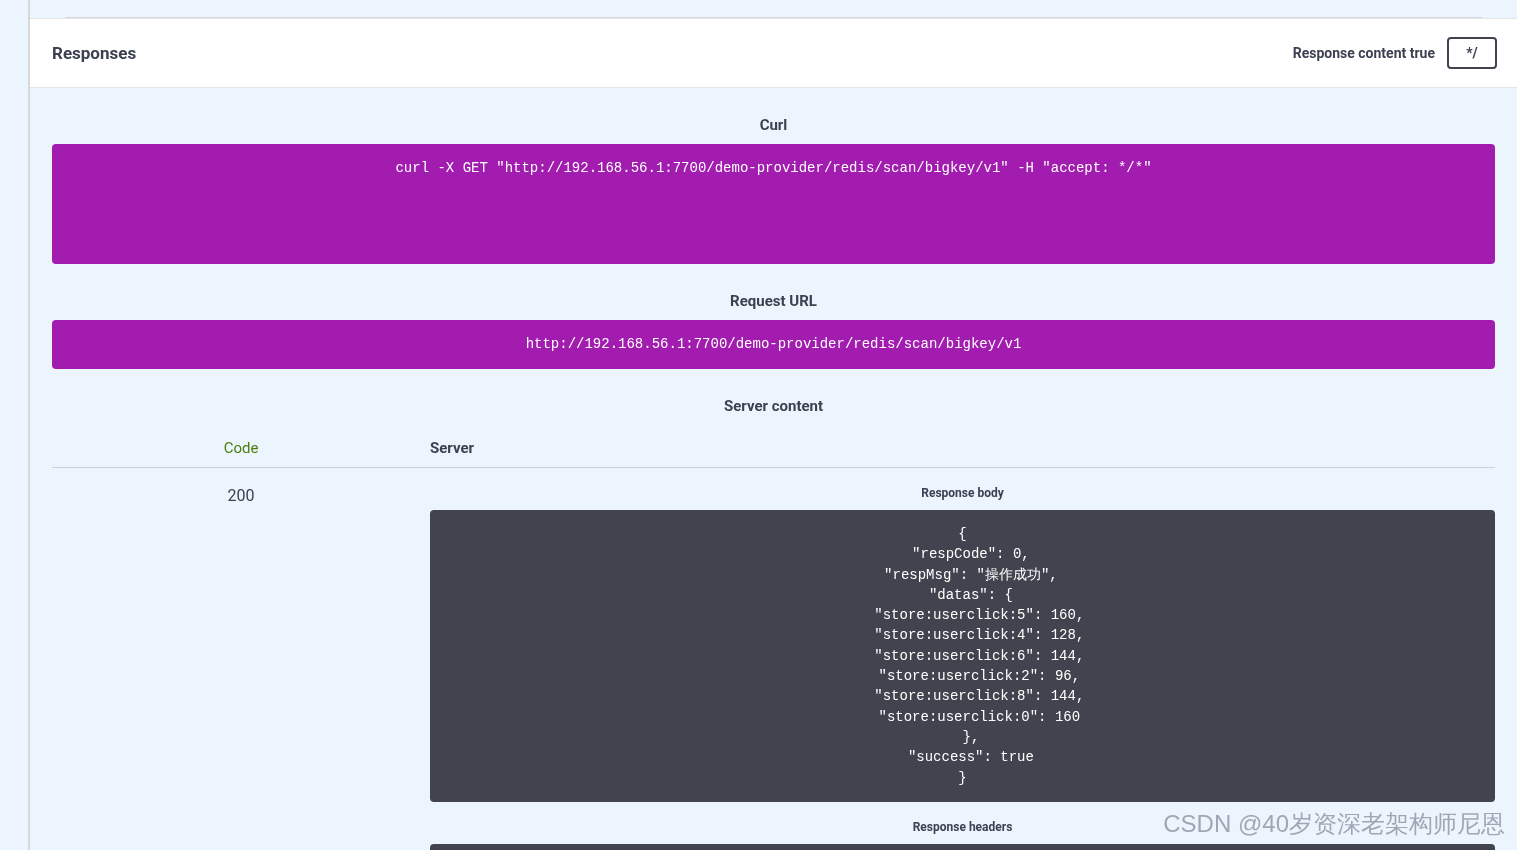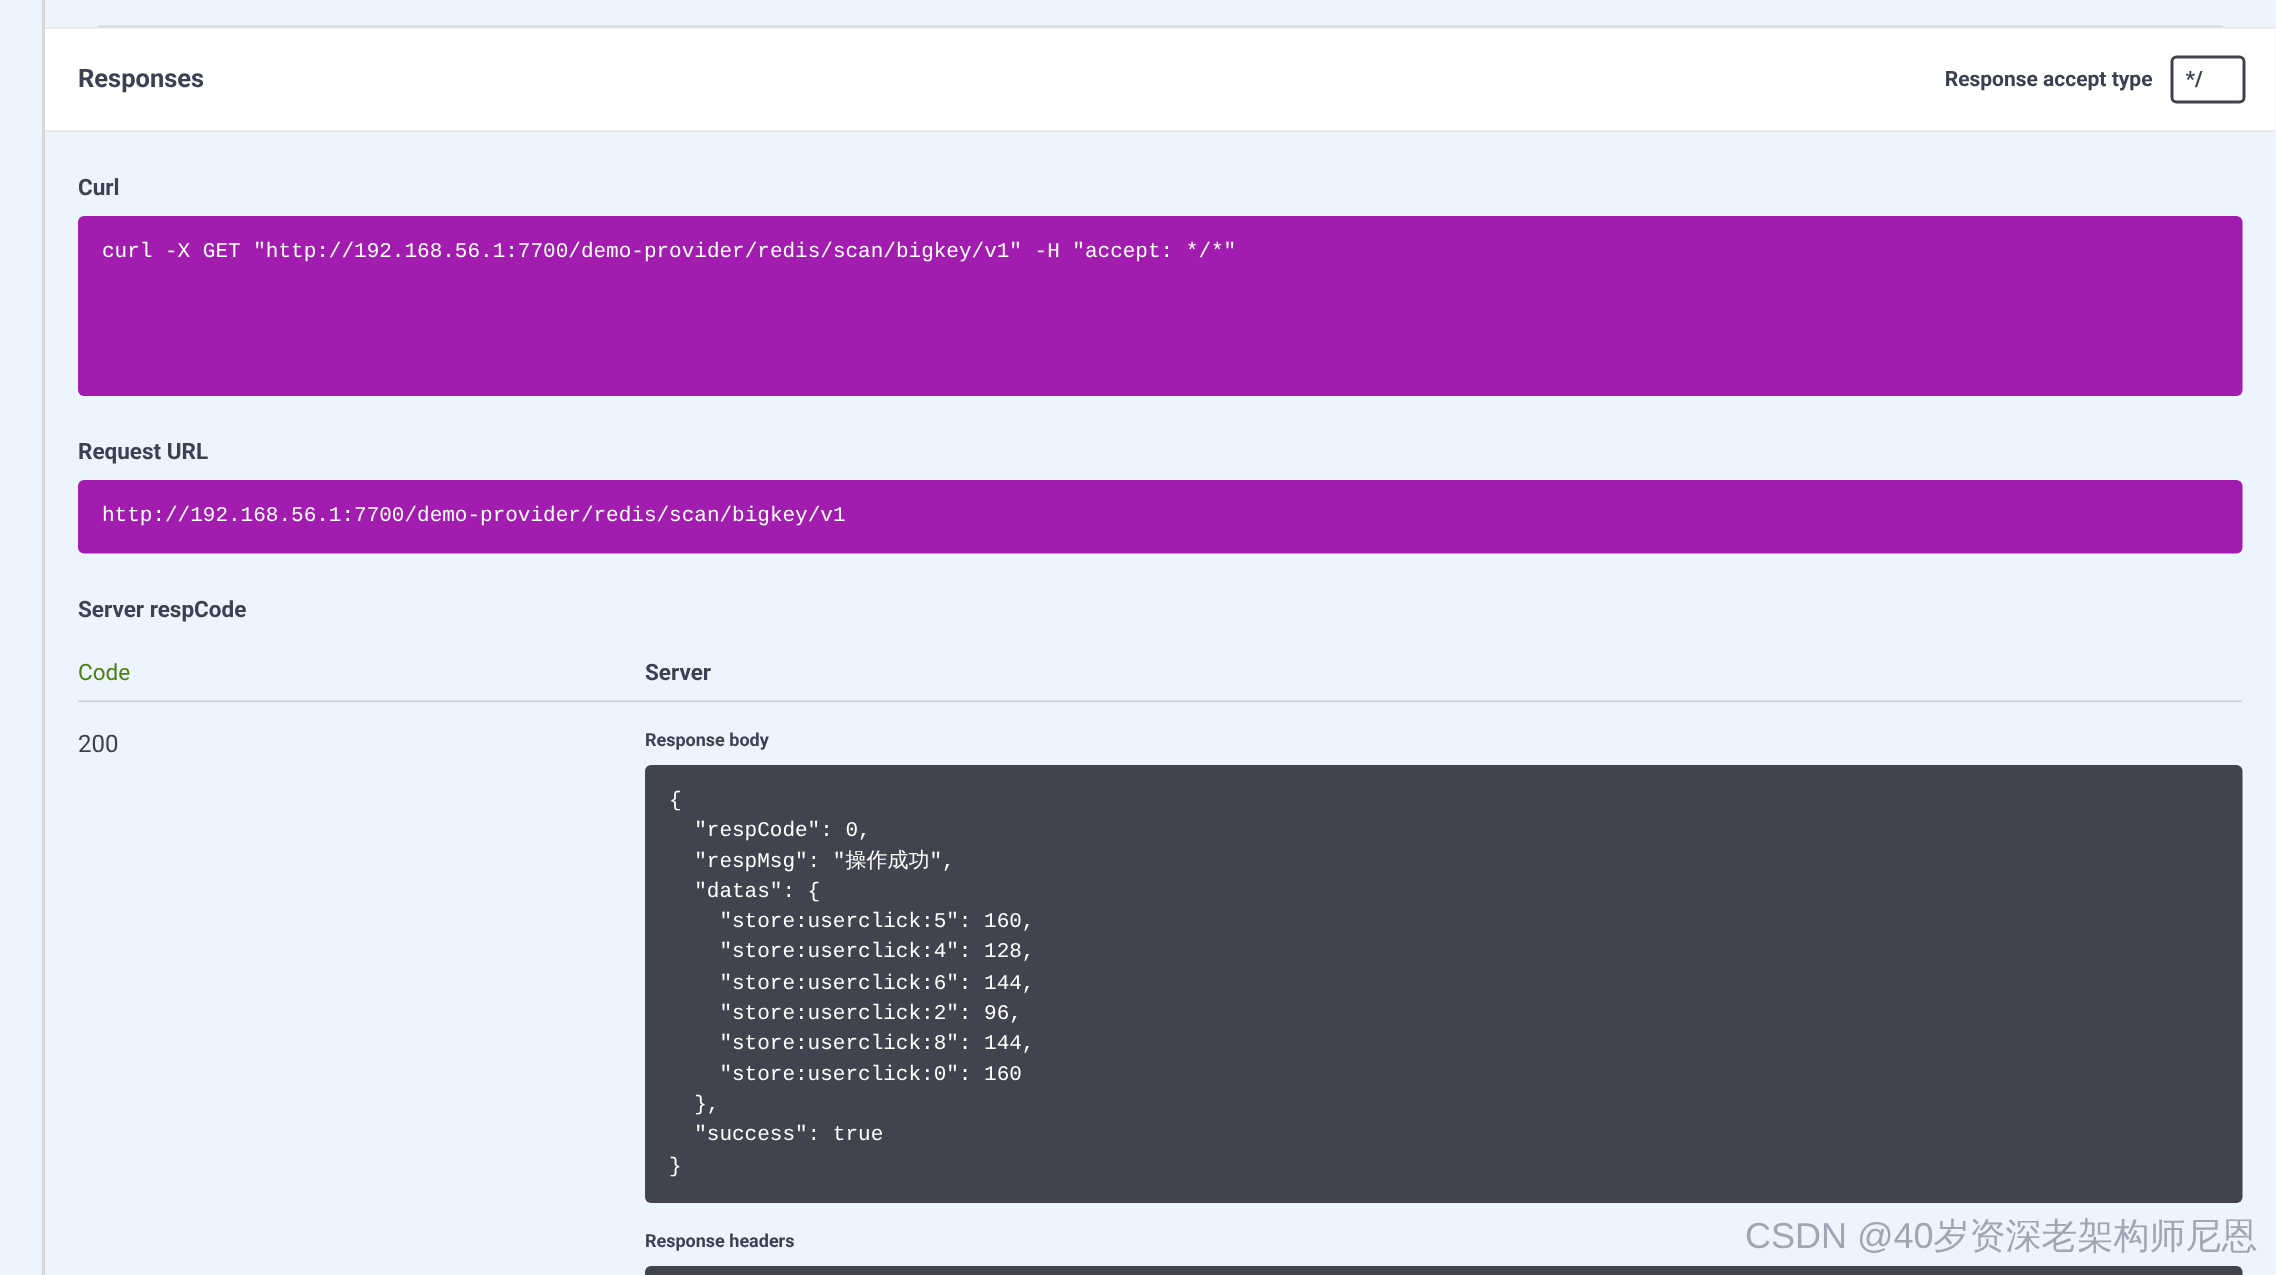--- a/index.html
+++ b/index.html
@@ -1,18 +1,19 @@
 <!DOCTYPE html>
 <html><head>
   <meta charset="utf-8">
   <style>
     * {
       margin: 0;
       padding: 0;
       box-sizing: border-box;
+      text-align: center;
     }
     body {
       font-family: -apple-system, BlinkMacSystemFont, "Segoe UI", Roboto, sans-serif;
       background: #ecf5fd;
       color: #3b4151;
       width: 1517px;
       height: 850px;
       overflow: hidden;
       position: relative;
     }
@@ -166,37 +167,37 @@
 <body>
 
 <div class="left-bar"></div>
 
 <div class="content">
   <div class="top-border"></div>
 
   <div class="responses-header">
     <div class="responses-title">Responses</div>
     <div class="content-type-wrap">
-      <span class="content-type-label">Response accept type</span>
+      <span class="content-type-label">Response content true</span>
       <div class="content-type-select">*/</div>
     </div>
   </div>
 
   <div class="section">
     <div class="section-label">Curl</div>
     <div class="code-block curl-block">curl -X GET "http://192.168.56.1:7700/demo-provider/redis/scan/bigkey/v1" -H "accept: */*"</div>
   </div>
 
   <div class="section">
     <div class="section-label">Request URL</div>
     <div class="code-block url-block">http://192.168.56.1:7700/demo-provider/redis/scan/bigkey/v1</div>
   </div>
 
   <div class="section">
-    <div class="section-label">Server respCode</div>
+    <div class="section-label">Server content</div>
   </div>
 
   <div class="response-table">
     <div class="table-header">
       <div class="col-code">Code</div>
       <div class="col-details">Server</div>
     </div>
     <div class="table-row">
       <div class="code-cell">200</div>
       <div class="details-cell">

